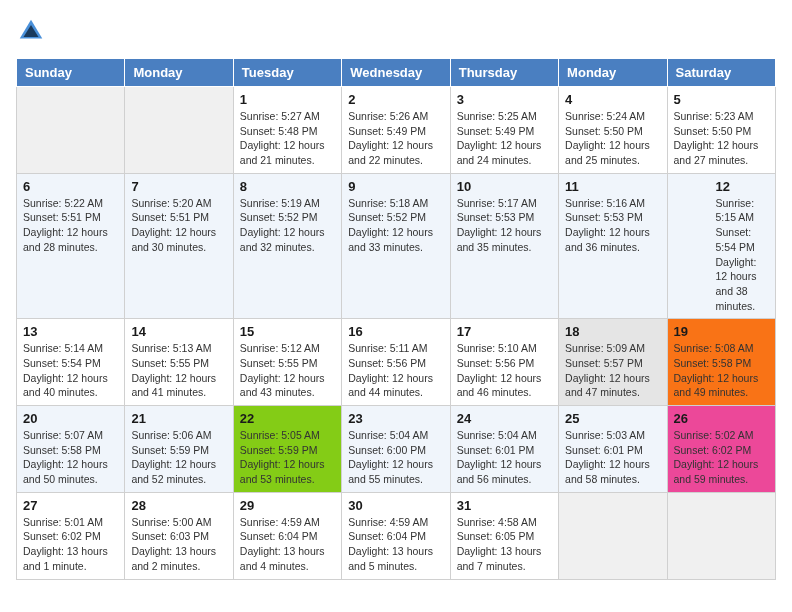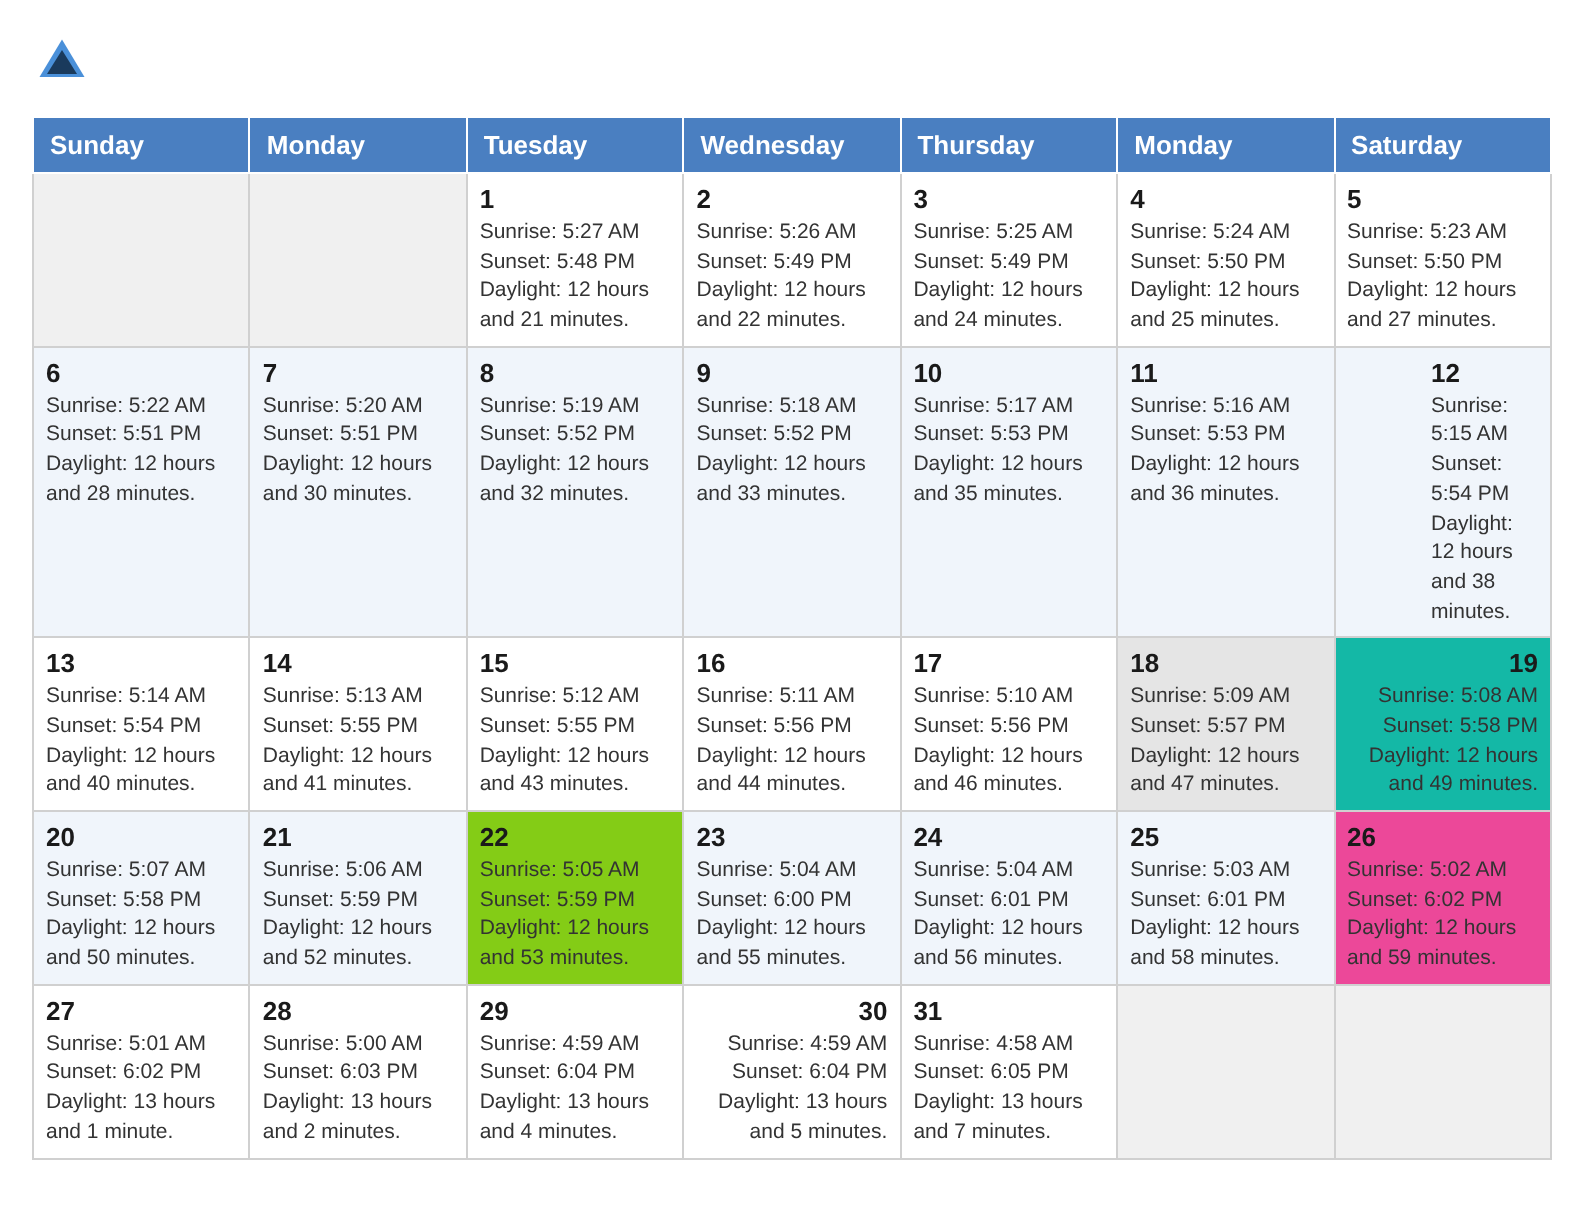--- a/index.html
+++ b/index.html
@@ -227,21 +227,21 @@
           <div class="day-info" style="white-space: pre-line;">Sunrise: 5:10 AM
 Sunset: 5:56 PM
 Daylight: 12 hours and 46 minutes.</div>
         </td>
         <td style="background: #e5e5e5; margin-top: 31px;">
           <span class="day-number">18</span>
           <div class="day-info" style="white-space: pre-line;">Sunrise: 5:09 AM
 Sunset: 5:57 PM
 Daylight: 12 hours and 47 minutes.</div>
         </td>
-        <td style="background: #14b8a6; text-align: right;">
+        <td style="background: #f97316;">
           <span class="day-number">19</span>
           <div class="day-info" style="white-space: pre-line;">Sunrise: 5:08 AM
 Sunset: 5:58 PM
 Daylight: 12 hours and 49 minutes.</div>
         </td>
       </tr>
       <tr>
         <td style="background: rgb(240, 245, 251);">
           <span class="day-number">20</span>
           <div class="day-info" style="white-space: pre-line;">Sunrise: 5:07 AM
@@ -297,21 +297,21 @@
           <div class="day-info" style="white-space: pre-line;">Sunrise: 5:00 AM
 Sunset: 6:03 PM
 Daylight: 13 hours and 2 minutes.</div>
         </td>
         <td style="background: rgb(255, 255, 255);">
           <span class="day-number">29</span>
           <div class="day-info" style="white-space: pre-line;">Sunrise: 4:59 AM
 Sunset: 6:04 PM
 Daylight: 13 hours and 4 minutes.</div>
         </td>
-        <td style="background: rgb(255, 255, 255); text-align: right;">
+        <td style="background: rgb(255, 255, 255);">
           <span class="day-number">30</span>
           <div class="day-info" style="white-space: pre-line;">Sunrise: 4:59 AM
 Sunset: 6:04 PM
 Daylight: 13 hours and 5 minutes.</div>
         </td>
         <td style="background: rgb(255, 255, 255);">
           <span class="day-number">31</span>
           <div class="day-info" style="white-space: pre-line;">Sunrise: 4:58 AM
 Sunset: 6:05 PM
 Daylight: 13 hours and 7 minutes.</div>

